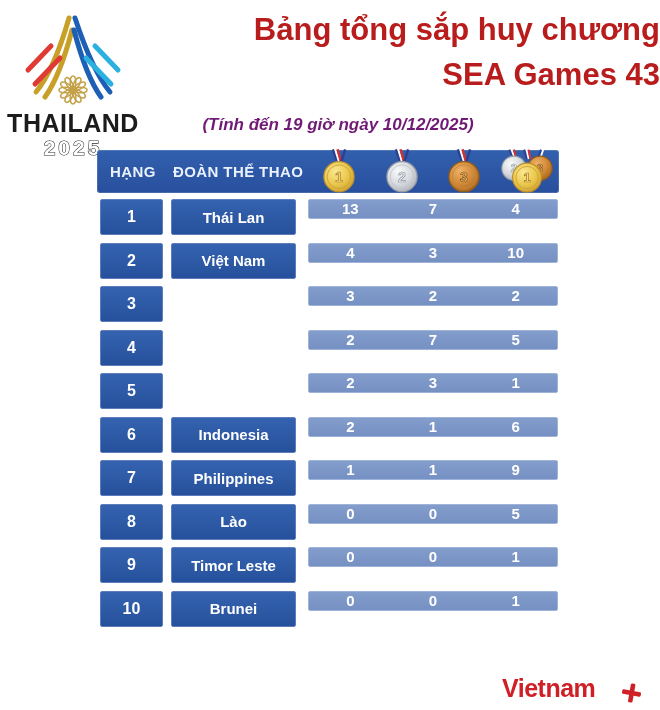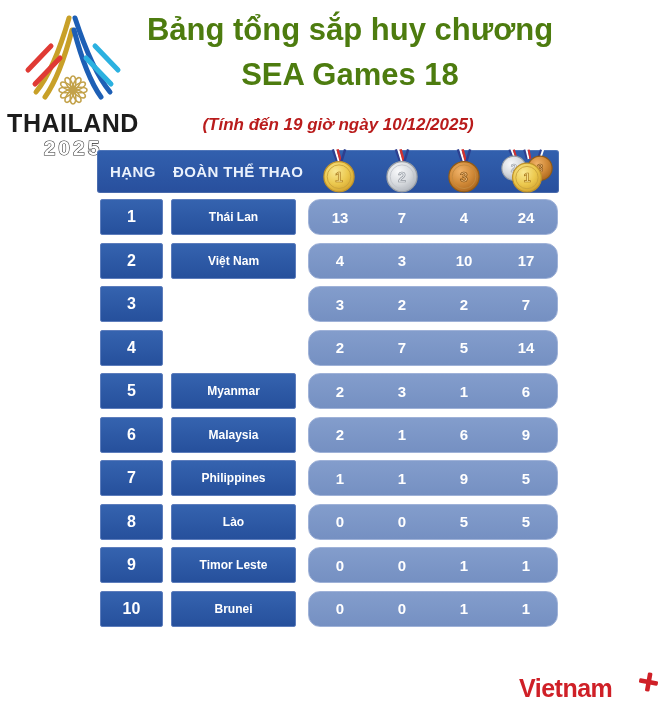--- a/index.html
+++ b/index.html
@@ -3,27 +3,27 @@
 <meta charset="utf-8">
 <style>
   html,body { margin:0; padding:0; background:#ffffff; }
   .canvas {
     position:relative; width:660px; height:710px; background:#ffffff;
     font-family:"Liberation Sans", sans-serif; overflow:hidden;
   }
   
   .title-line1, .title-line2 {
     position:absolute; left:0; width:660px; padding-left:40px; box-sizing:border-box;
-    text-align:center; color:#4d7c0f; font-weight:bold; font-size:31px; letter-spacing:0;
+    text-align:right; color:#b91c1c; font-weight:bold; font-size:31px; letter-spacing:0;
   }
   .title-line1 { top:12px; }
   .title-line2 { top:57px; }
   .subtitle {
     position:absolute; top:115px; left:0; width:660px; padding-left:16px; box-sizing:border-box;
-    text-align:center; color:#b91c1c; font-size:17px; font-weight:bold; font-style:italic;
+    text-align:center; color:#701a75; font-size:17px; font-weight:bold; font-style:italic;
   }
   
   .logo { position:absolute; left:2px; top:4px; width:150px; height:160px; }
   
   .tbl { position:absolute; left:97px; top:150px; width:462px; height:478px; }
   .thead {
     position:absolute; left:0; top:0; width:462px; height:43px;
     background:linear-gradient(180deg,#3260ae,#284f9d);
     border-radius:3px; box-shadow: inset 0 0 0 1px rgba(255,255,255,.15);
   }
@@ -41,30 +41,30 @@
   .rows { position:absolute; left:0; top:49px; width:462px; display:flex; flex-direction:column; gap:7.5px; }
   .row { position:relative; height:36px; }
   .cell {
     position:absolute; top:0; height:36px; box-sizing:border-box;
     background:linear-gradient(180deg,#3563af,#26509c);
     border:1px solid #5d7dbc; border-radius:2px;
     color:#ffffff; font-weight:bold;
     display:flex; align-items:center; justify-content:center;
   }
   .cell-rank { left:3px;  width:63px;  font-size:16px; }
-  .cell-team { left:74px; width:125px; font-size:12px; }
+  .cell-team { left:74px; width:125px; font-size:15px; }
   .band {
-    position:absolute; top:0; left:211px; width:250px; height:36px; box-sizing:border-box;
+    position:absolute; top:0; left:211px; width:250px; height:20px; box-sizing:border-box;
     background:linear-gradient(180deg,#839dcc,#7590c2);
-    border:1px solid #9fb2d8; border-radius:12px;
-    display:grid; grid-template-columns:repeat(4,1fr); align-items:center;
+    border:1px solid #9fb2d8; border-radius:2px;
+    display:grid; grid-template-columns:repeat(3,1fr); align-items:center;
     color:#ffffff; font-weight:bold; font-size:15px; text-align:center;
   }
   
-  .brand { position:absolute; left:519px; top:674px; display:flex; align-items:flex-start;gap:26px; }
+  .brand { position:absolute; left:502px; top:674px; display:flex; align-items:flex-end;gap:26px; }
   .brand-text { color:#cf2027; font-size:25px; font-weight:bold; letter-spacing:-0.5px; }
   .brand-plus { margin-left:1px; margin-top:-2px; }
   svg text { font-family:"Liberation Sans", sans-serif; }
 </style>
 </head>
 <body>
 
 <div class="canvas">
 
   <svg width="0" height="0" style="position:absolute" aria-hidden="true">
@@ -117,21 +117,21 @@
           <ellipse rx="2.8" ry="6.5" cy="-7.5" transform="rotate(330)"></ellipse>
         </g>
         <circle r="2.6" fill="#c3a24a" stroke="none"></circle>
       </g>
       <text x="71" y="128" text-anchor="middle" font-size="25" font-weight="bold" letter-spacing="0.5" fill="#1c1c1c">THAILAND</text>
       <text x="71" y="151" text-anchor="middle" font-size="21" font-weight="bold" letter-spacing="3" fill="#ffffff" stroke="#2c2c2c" stroke-width="1.1" style="paint-order:stroke">2025</text>
     </svg>
   </div>
 
   <div class="title-line1">Bảng tổng sắp huy chương</div>
-  <div class="title-line2">SEA Games 18</div>
+  <div class="title-line2">SEA Games 43</div>
   <div class="subtitle">(Tính đến 19 giờ ngày 10/12/2025)</div>
 
   <div class="tbl">
     <div class="thead">
       <span class="th-label th-rank">HẠNG</span>
       <span class="th-label th-team">ĐOÀN THỂ THAO</span>
       <div class="th-medals">
 
         <svg width="34" height="47" viewBox="0 0 36 47">
           <path d="M11.5,0 L16,13" stroke="#2d3f8f" stroke-width="2.6" fill="none"></path>
@@ -217,31 +217,30 @@
         <div class="cell cell-rank">4</div>
         <div class="band">
           <span>2</span>
           <span>7</span>
           <span>5</span>
           <span>14</span>
         </div>
       </div>
       <div class="row">
         <div class="cell cell-rank">5</div>
-        <div class="cell cell-team">Myanmar</div>
         <div class="band">
           <span>2</span>
           <span>3</span>
           <span>1</span>
           <span>6</span>
         </div>
       </div>
       <div class="row">
         <div class="cell cell-rank">6</div>
-        <div class="cell cell-team">Malaysia</div>
+        <div class="cell cell-team">Indonesia</div>
         <div class="band">
           <span>2</span>
           <span>1</span>
           <span>6</span>
           <span>9</span>
         </div>
       </div>
       <div class="row">
         <div class="cell cell-rank">7</div>
         <div class="cell cell-team">Philippines</div>

